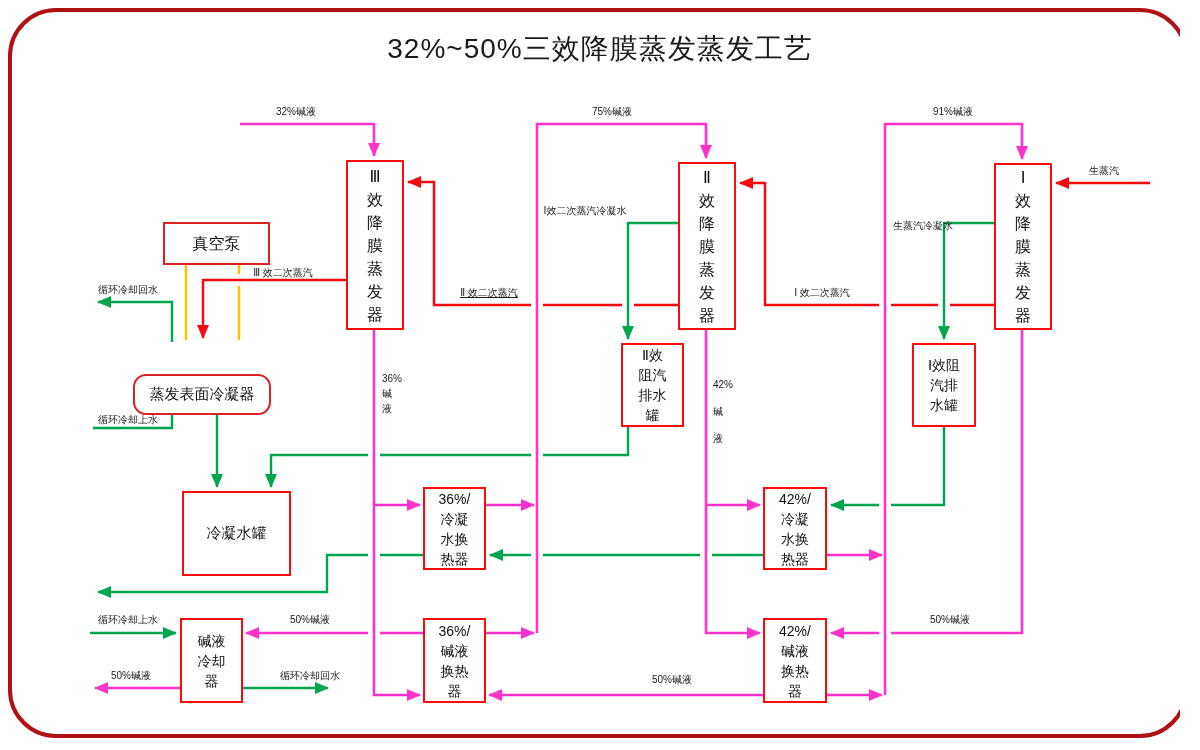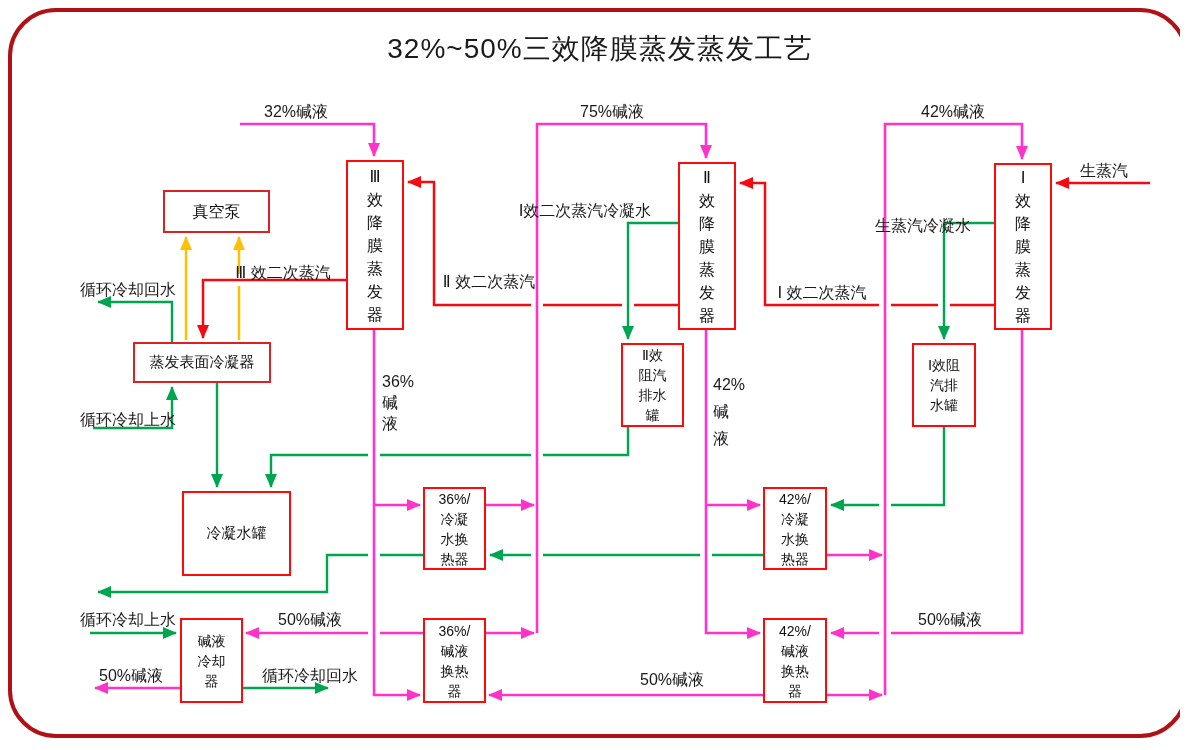--- a/index.html
+++ b/index.html
@@ -6,22 +6,22 @@
   #stage{position:relative;width:1180px;height:750px;background:#ffffff;overflow:hidden;
          font-family:"Liberation Sans","DejaVu Sans",sans-serif;}
   #frame{position:absolute;left:8px;top:8px;width:1180px;height:730px;
          border:4px solid #b01116;border-radius:48px;box-sizing:border-box;}
   #title{position:absolute;left:0;top:30px;width:1200px;text-align:center;
          font-size:28px;color:#1a1a1a;letter-spacing:1px;}
   svg.lines{position:absolute;left:0;top:0;z-index:1;}
   .box{position:absolute;background:#ffffff;border:2.5px solid #ff0a0a;box-sizing:border-box;
        display:flex;align-items:center;justify-content:center;text-align:center;
        color:#111;z-index:2;white-space:pre-line;}
-  .box.dark{border-color:#da2222;}
-  .lab{position:absolute;z-index:3;color:#1a1a1a;font-size:16px;white-space:pre-line;
+  .box.dark{border-color:#da2222;margin-top:32px;}
+  .lab{position:absolute;z-index:3;color:#1a1a1a;font-size:10px;white-space:pre-line;
        transform:translate(-50%,-50%);text-align:center;}
   .lab.left{transform:none;text-align:left;}
   .f16{font-size:16px;line-height:23px;}
   .f15{font-size:15px;}
   .f14{font-size:14px;line-height:20px;}
 </style>
 </head>
 <body>
 
 <div id="stage">
@@ -106,21 +106,21 @@
     </g>
 
     <g stroke="#ffc000" stroke-width="2.5" fill="none">
       <path d="M186,340 L186,237" marker-end="url(#ay)"></path>
       <path d="M239,340 L239,286"></path>
       <path d="M239,274 L239,237" marker-end="url(#ay)"></path>
     </g>
   </svg>
 
   <div class="box dark f16" style="left:163px;top:190px;width:107px;height:43px;"><span>真空泵</span></div>
-  <div class="box dark f15" style="left:133px;top:342px;width:138px;height:41px;"><span>蒸发表面冷凝器</span></div>
+  <div class="box dark f15" style="left:133px;top:342px;width:138px;height:41px;border-radius:13px;"><span>蒸发表面冷凝器</span></div>
   <div class="box f16" style="left:346px;top:160px;width:58px;height:170px;"><span>Ⅲ
 效
 降
 膜
 蒸
 发
 器</span></div>
   <div class="box f16" style="left:678px;top:162px;width:58px;height:168px;"><span>Ⅱ
 效
 降
@@ -158,30 +158,30 @@
 碱液
 换热
 器</span></div>
   <div class="box f14" style="left:763px;top:618px;width:64px;height:85px;"><span>42%/
 碱液
 换热
 器</span></div>
 
   <div class="lab" style="left:296px;top:112px;">32%碱液</div>
   <div class="lab" style="left:612px;top:112px;">75%碱液</div>
-  <div class="lab" style="left:953px;top:112px;">42%碱液</div>
+  <div class="lab" style="left:953px;top:112px;">91%碱液</div>
   <div class="lab" style="left:1104px;top:171px;">生蒸汽</div>
   <div class="lab" style="left:822px;top:293px;">Ⅰ 效二次蒸汽</div>
-  <div class="lab" style="left:489px;top:282px;">Ⅱ 效二次蒸汽</div>
+  <div class="lab" style="left:489px;top:293px;text-decoration:underline;">Ⅱ 效二次蒸汽</div>
   <div class="lab" style="left:283px;top:273px;">Ⅲ 效二次蒸汽</div>
   <div class="lab" style="left:585px;top:211px;">Ⅰ效二次蒸汽冷凝水</div>
   <div class="lab" style="left:923px;top:211px;margin-top:15px;">生蒸汽冷凝水</div>
   <div class="lab" style="left:128px;top:290px;">循环冷却回水</div>
   <div class="lab" style="left:128px;top:420px;">循环冷却上水</div>
-  <div class="lab left" style="left:382px;top:371px;line-height:21px;">36%
+  <div class="lab left" style="left:382px;top:371px;line-height:15px;">36%
 碱
 液</div>
   <div class="lab left" style="left:713px;top:371px;line-height:27px;">42%
 碱
 液</div>
   <div class="lab" style="left:950px;top:620px;">50%碱液</div>
   <div class="lab" style="left:672px;top:680px;">50%碱液</div>
   <div class="lab" style="left:310px;top:620px;">50%碱液</div>
   <div class="lab" style="left:131px;top:676px;">50%碱液</div>
   <div class="lab" style="left:128px;top:620px;">循环冷却上水</div>

